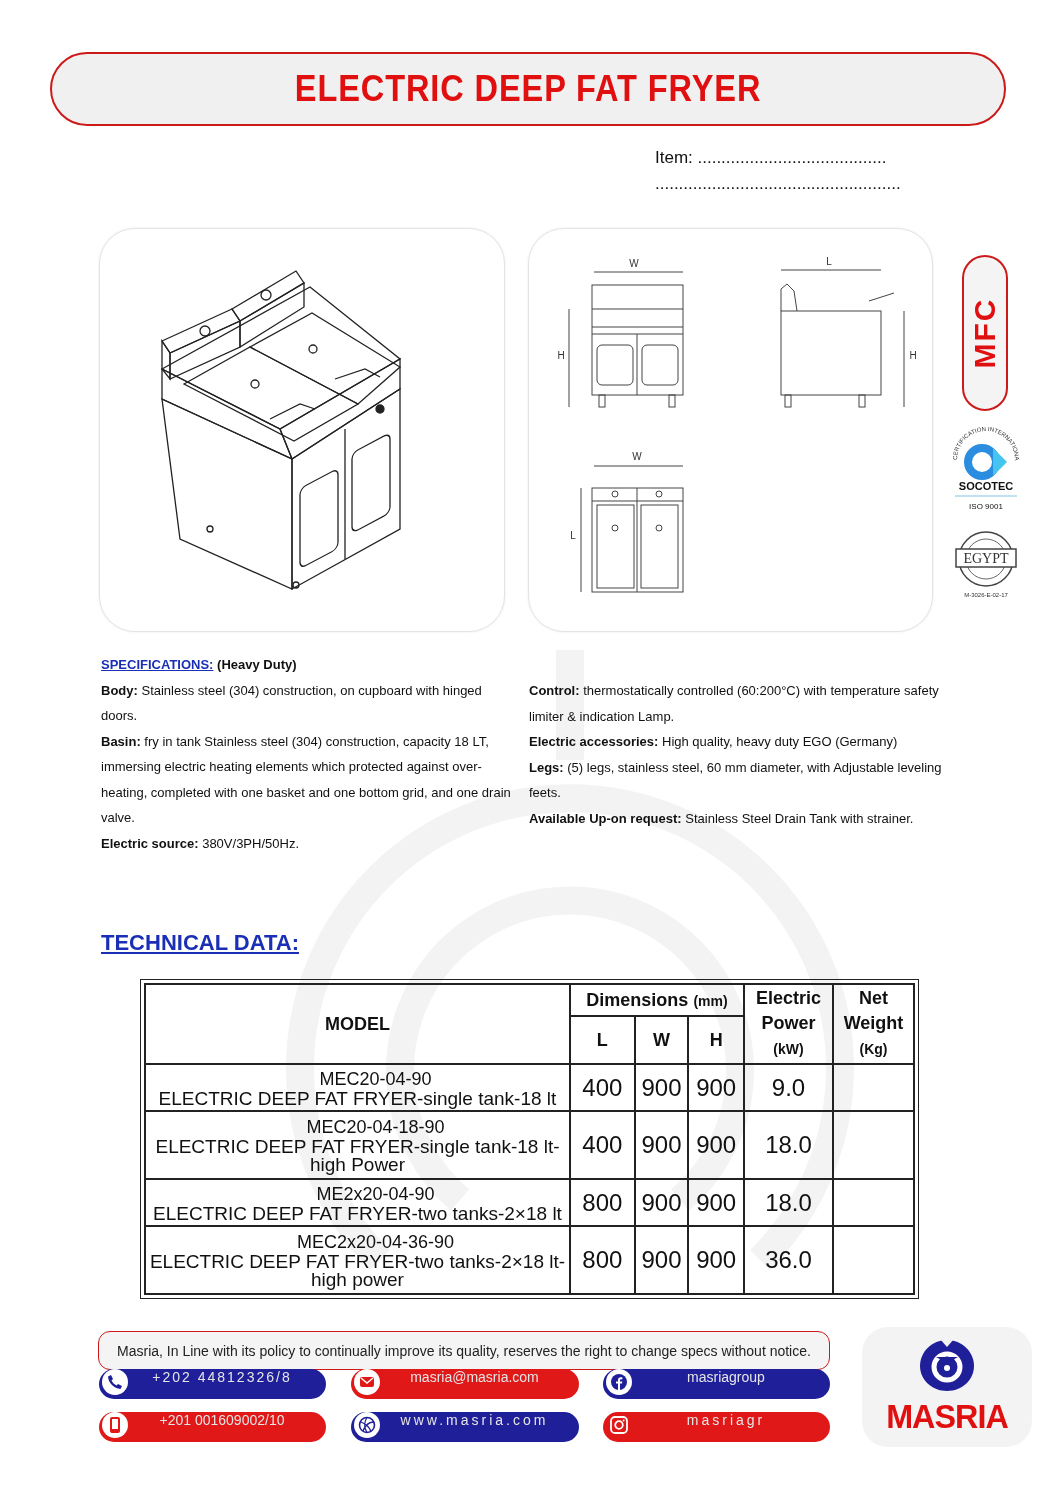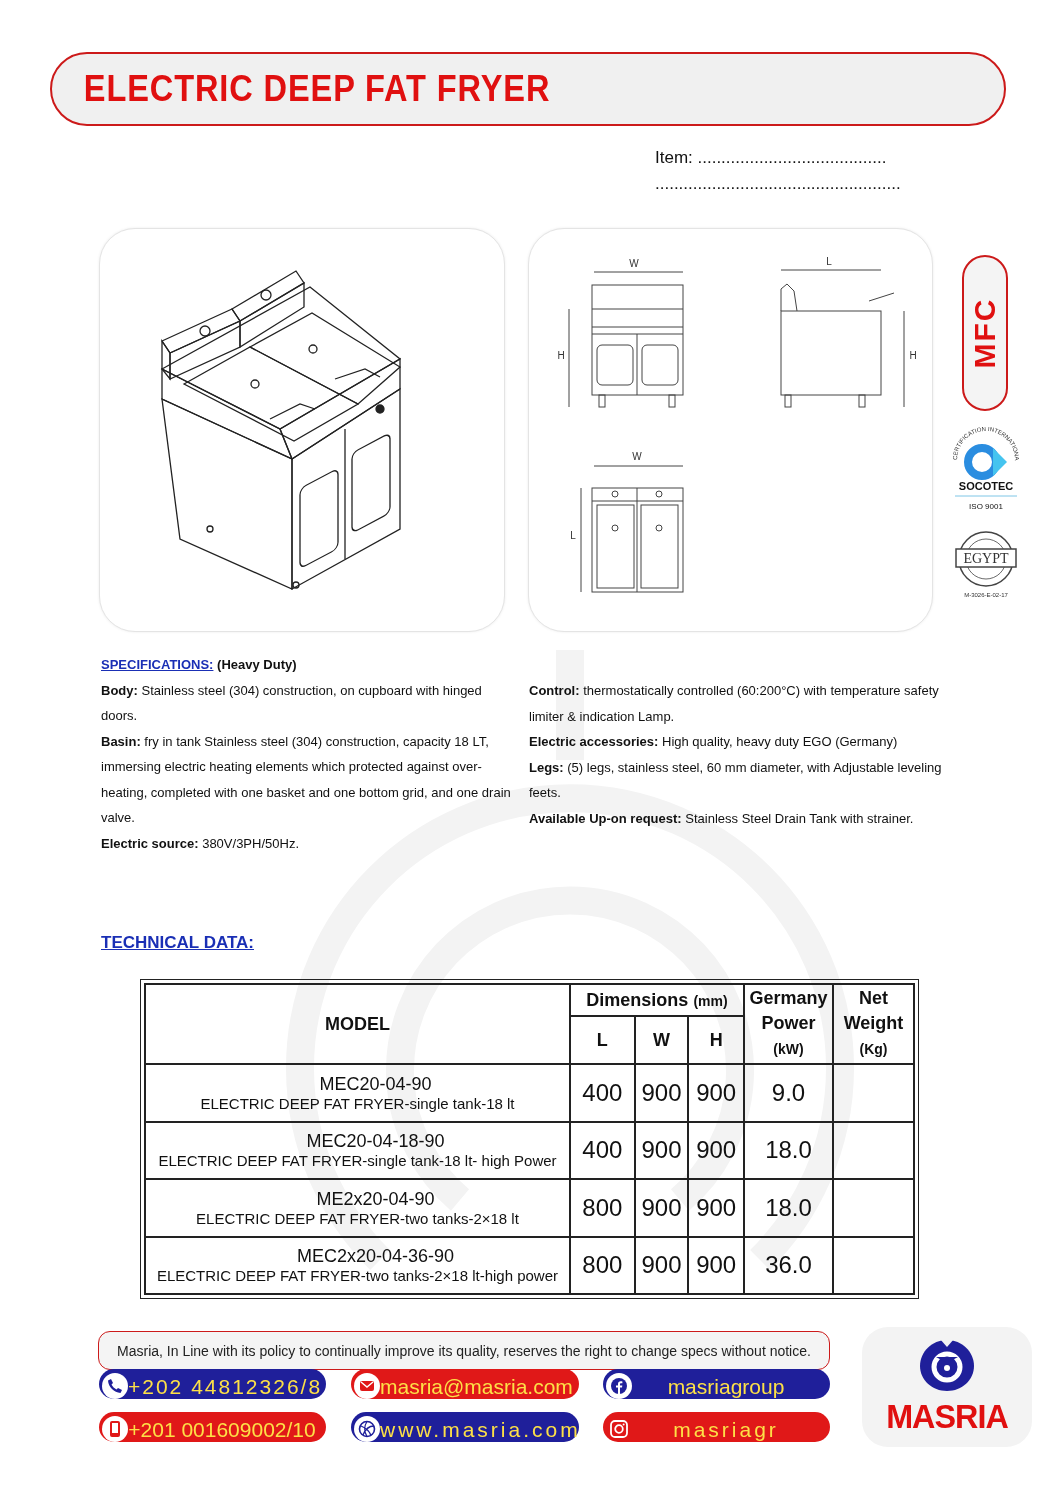--- a/index.html
+++ b/index.html
@@ -1,21 +1,21 @@
 <!DOCTYPE html>
 <html><head>
 <meta charset="utf-8">
 <style>
   * { box-sizing: border-box; margin: 0; padding: 0; }
   html, body { width: 1058px; height: 1497px; background: #ffffff; }
   body { position: relative; font-family: "Liberation Sans", sans-serif; color: #111; overflow: hidden; }
 
   .watermark { position: absolute; left: 260px; top: 640px; width: 620px; height: 680px; pointer-events: none; }
 
-  .title-bar { position: absolute; left: 50px; top: 52px; width: 956px; height: 74px; border: 2.5px solid #cc1a1a; border-radius: 38px; background: #f0f0f0; display: flex; align-items: center; }
+  .title-bar { position: absolute; left: 50px; top: 52px; width: 956px; height: 74px; border: 2.5px solid #cc1a1a; border-radius: 38px; background: #f0f0f0; display: flex; align-items: center; justify-content: center; }
   .title-bar h1 { font-family: "Liberation Sans", sans-serif; font-size: 37px; font-weight: bold; color: #e01010; letter-spacing: 1px; transform: scaleX(0.88); }
 
   .item-line { position: absolute; left: 655px; font-size: 17px; color: #111; white-space: nowrap; }
   .item-line.l1 { top: 148px; }
   .item-line.l2 { top: 174px; }
 
   .img-card { position: absolute; top: 228px; height: 404px; border: 1.5px solid #e4e4e4; border-radius: 36px; background: #fff; box-shadow: 0 0 3px rgba(0,0,0,0.08); }
   .img-card.iso { left: 99px; width: 406px; }
   .img-card.ortho { left: 528px; width: 405px; }
   .img-card svg { position: absolute; left: 0; top: 0; }
@@ -23,36 +23,36 @@
   .mfc-badge { position: absolute; left: 962px; top: 255px; width: 46px; height: 156px; border: 2px solid #cc1a1a; border-radius: 23px; background: #f4f4f4; display: flex; align-items: center; justify-content: center; }
   .mfc-badge span { transform: rotate(-90deg); font-size: 30px; font-weight: bold; color: #e01010; letter-spacing: 2px; }
   .socotec { position: absolute; left: 945px; top: 420px; width: 82px; height: 95px; }
   .egypt { position: absolute; left: 946px; top: 525px; width: 80px; height: 75px; }
 
   .specs { position: absolute; font-size: 13px; line-height: 25.5px; color: #111; }
   .specs.left { left: 101px; top: 652px; width: 410px; }
   .specs.right { left: 529px; top: 678px; width: 420px; }
   .specs b { font-weight: bold; }
   .heading { color: #1a2fb5; font-weight: bold; text-decoration: underline; }
-  .tech-heading { position: absolute; left: 101px; top: 930px; font-size: 17px; text-align: right; }
+  .tech-heading { position: absolute; left: 101px; top: 930px; font-size: 22px; text-align: right; }
 
   .table-wrap { position: absolute; left: 140px; top: 979px; width: 779px; height: 320px; border: 1.5px solid #222; padding: 3px; }
   table.tech { width: 100%; height: 100%; border-collapse: collapse; border: 2px solid #222; }
   table.tech td, table.tech th { border: 2px solid #222; text-align: center; vertical-align: middle; font-weight: normal; }
   table.tech th { font-weight: bold; font-size: 18px; text-align: center; }
   th.sub { font-size: 15px; }
   th .small { font-size: 14px; }
   td.model { width: 420px; }
   td.model .code { font-size: 18px; display: block; line-height: 22px; margin-left: 36px; }
-  td.model .desc { font-size: 15px; display: block; line-height: 18px; }
+  td.model .desc { font-size: 19px; display: block; line-height: 18px; }
   td.num { font-size: 24px; }
 
   .notice { position: absolute; left: 98px; top: 1331px; width: 732px; height: 39px; border: 1.5px solid #cc1a1a; border-radius: 12px; background: #f4f4f4; font-size: 14px; display: flex; align-items: center; justify-content: center; color: #222; white-space: nowrap; }
 
-  .pill { position: absolute; height: 30px; border-radius: 15px; display: flex; align-items: flex-end; color: #fde047; font-size: 21px; white-space: nowrap; }
+  .pill { position: absolute; height: 30px; border-radius: 15px; display: flex; align-items: flex-start; color: #e5e5e5; font-size: 14px; white-space: nowrap; }
   .pill.blue { background: #1f1f9a; }
   .pill.red { background: #e01818; }
   .pill .ic { width: 26px; height: 26px; margin-left: 3px; border-radius: 50%; background: #fff; display: flex; align-items: center; justify-content: center; flex-shrink: 0; }
   .pill .txt { flex: 1; text-align: center; padding-right: 10px; }
   .pill.c1 { left: 99px; width: 227px; }
   .pill.c2 { left: 351px; width: 228px; }
   .pill.c3 { left: 603px; width: 227px; }
   .pill.r1 { top: 1369px; }
   .pill.r2 { top: 1412px; }
   .spaced { letter-spacing: 3px; }
@@ -208,21 +208,21 @@
 <div class="specs tech-heading">
   <span class="heading">TECHNICAL DATA:</span>
 </div>
 
 <div class="table-wrap">
   <table class="tech">
     <tbody>
         <tr style="height:32px">
       <th rowspan="2">MODEL</th>
       <th colspan="3"><span>Dimensions</span> <span class="small">(mm)</span></th>
-      <th rowspan="2" style="width:88px;line-height:25px"><span>Germany</span><br><span>Power</span><br><span class="small">(kW)</span></th>
+      <th rowspan="2" style="width:88px;line-height:25px"><span>Electric</span><br><span>Power</span><br><span class="small">(kW)</span></th>
       <th rowspan="2" style="width:80px;line-height:25px"><span>Net</span><br><span>Weight</span><br><span class="small">(Kg)</span></th>
     </tr>
     <tr style="height:48px">
       <th class="sub" style="width:64px">L</th>
       <th class="sub" style="width:53px">W</th>
       <th class="sub" style="width:55px">H</th>
     </tr>
     <tr>
       <td class="model">
             <span class="code">MEC20-04-90</span>

